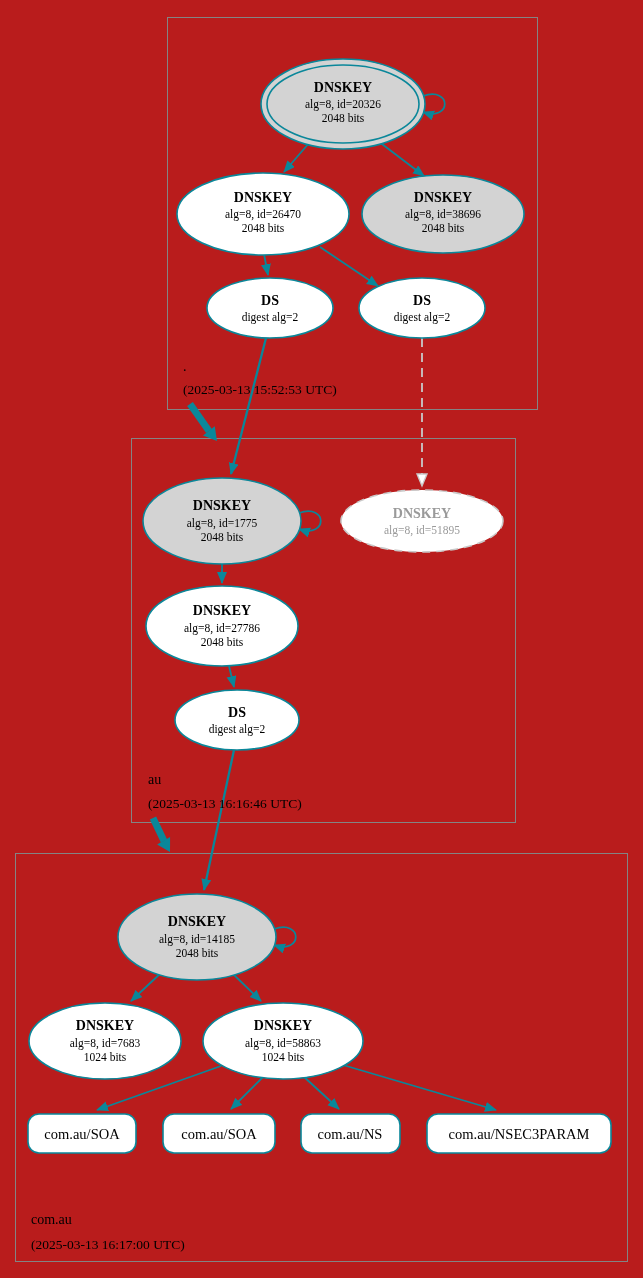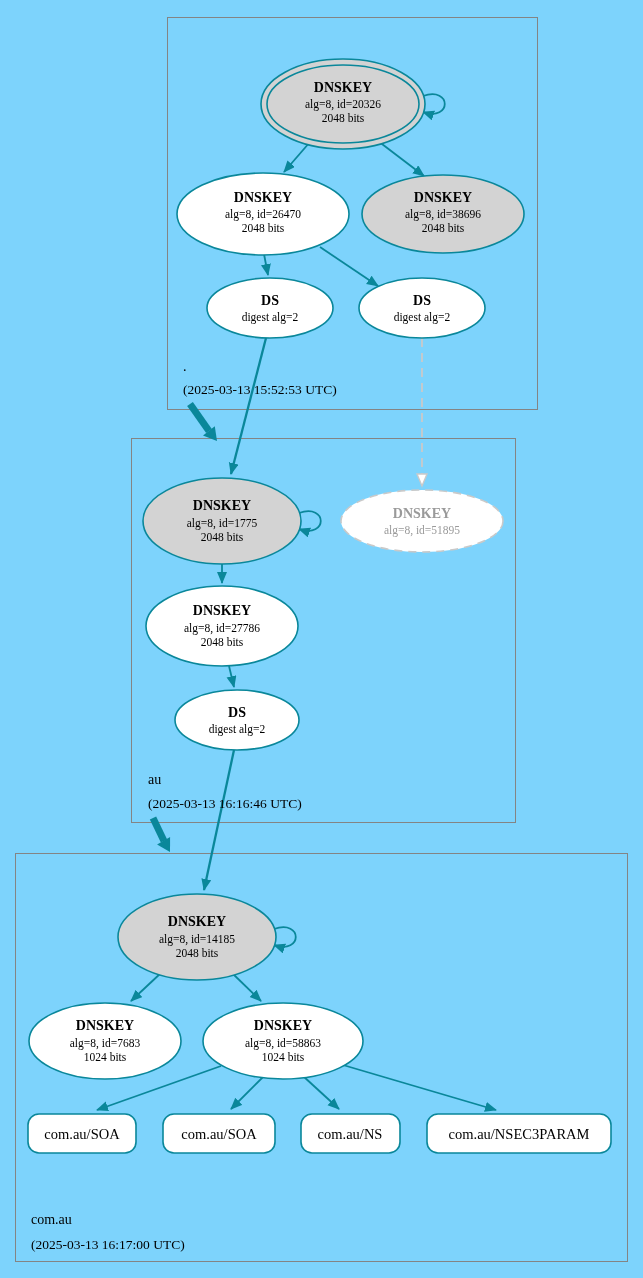--- a/index.html
+++ b/index.html
@@ -1,16 +1,16 @@
 <!DOCTYPE html>
 <html><head>
 <meta charset="utf-8">
 <style>
   html, body { margin: 0; padding: 0; background: #ffffff; }
-  .canvas { width: 643px; height: 1278px; position: relative; background: #7dd3fc; }
+  .canvas { width: 643px; height: 1278px; position: relative; background: #b91c1c; }
   svg { display: block; }
   .zone-box { fill: none; stroke: #848484; stroke-width: 1; }
   .node { fill: #ffffff; stroke: #0a879a; stroke-width: 1.6; }
   .node.gray { fill: #d3d3d3; }
   .node.missing { fill: #ffffff; stroke: #c9c9c9; stroke-width: 1.6; stroke-dasharray: 8 6; }
   .rrset { fill: #ffffff; stroke: #0a879a; stroke-width: 1.6; }
   .edge { stroke: #0a879a; stroke-width: 1.8; fill: none; }
   .edge.thickline { stroke-width: 2.3; }
   .edge.dashedg { stroke: #c9c9c9; stroke-dasharray: 9 6; stroke-width: 1.8; }
   .bigarrow { stroke: #0a879a; stroke-width: 7; fill: none; }

